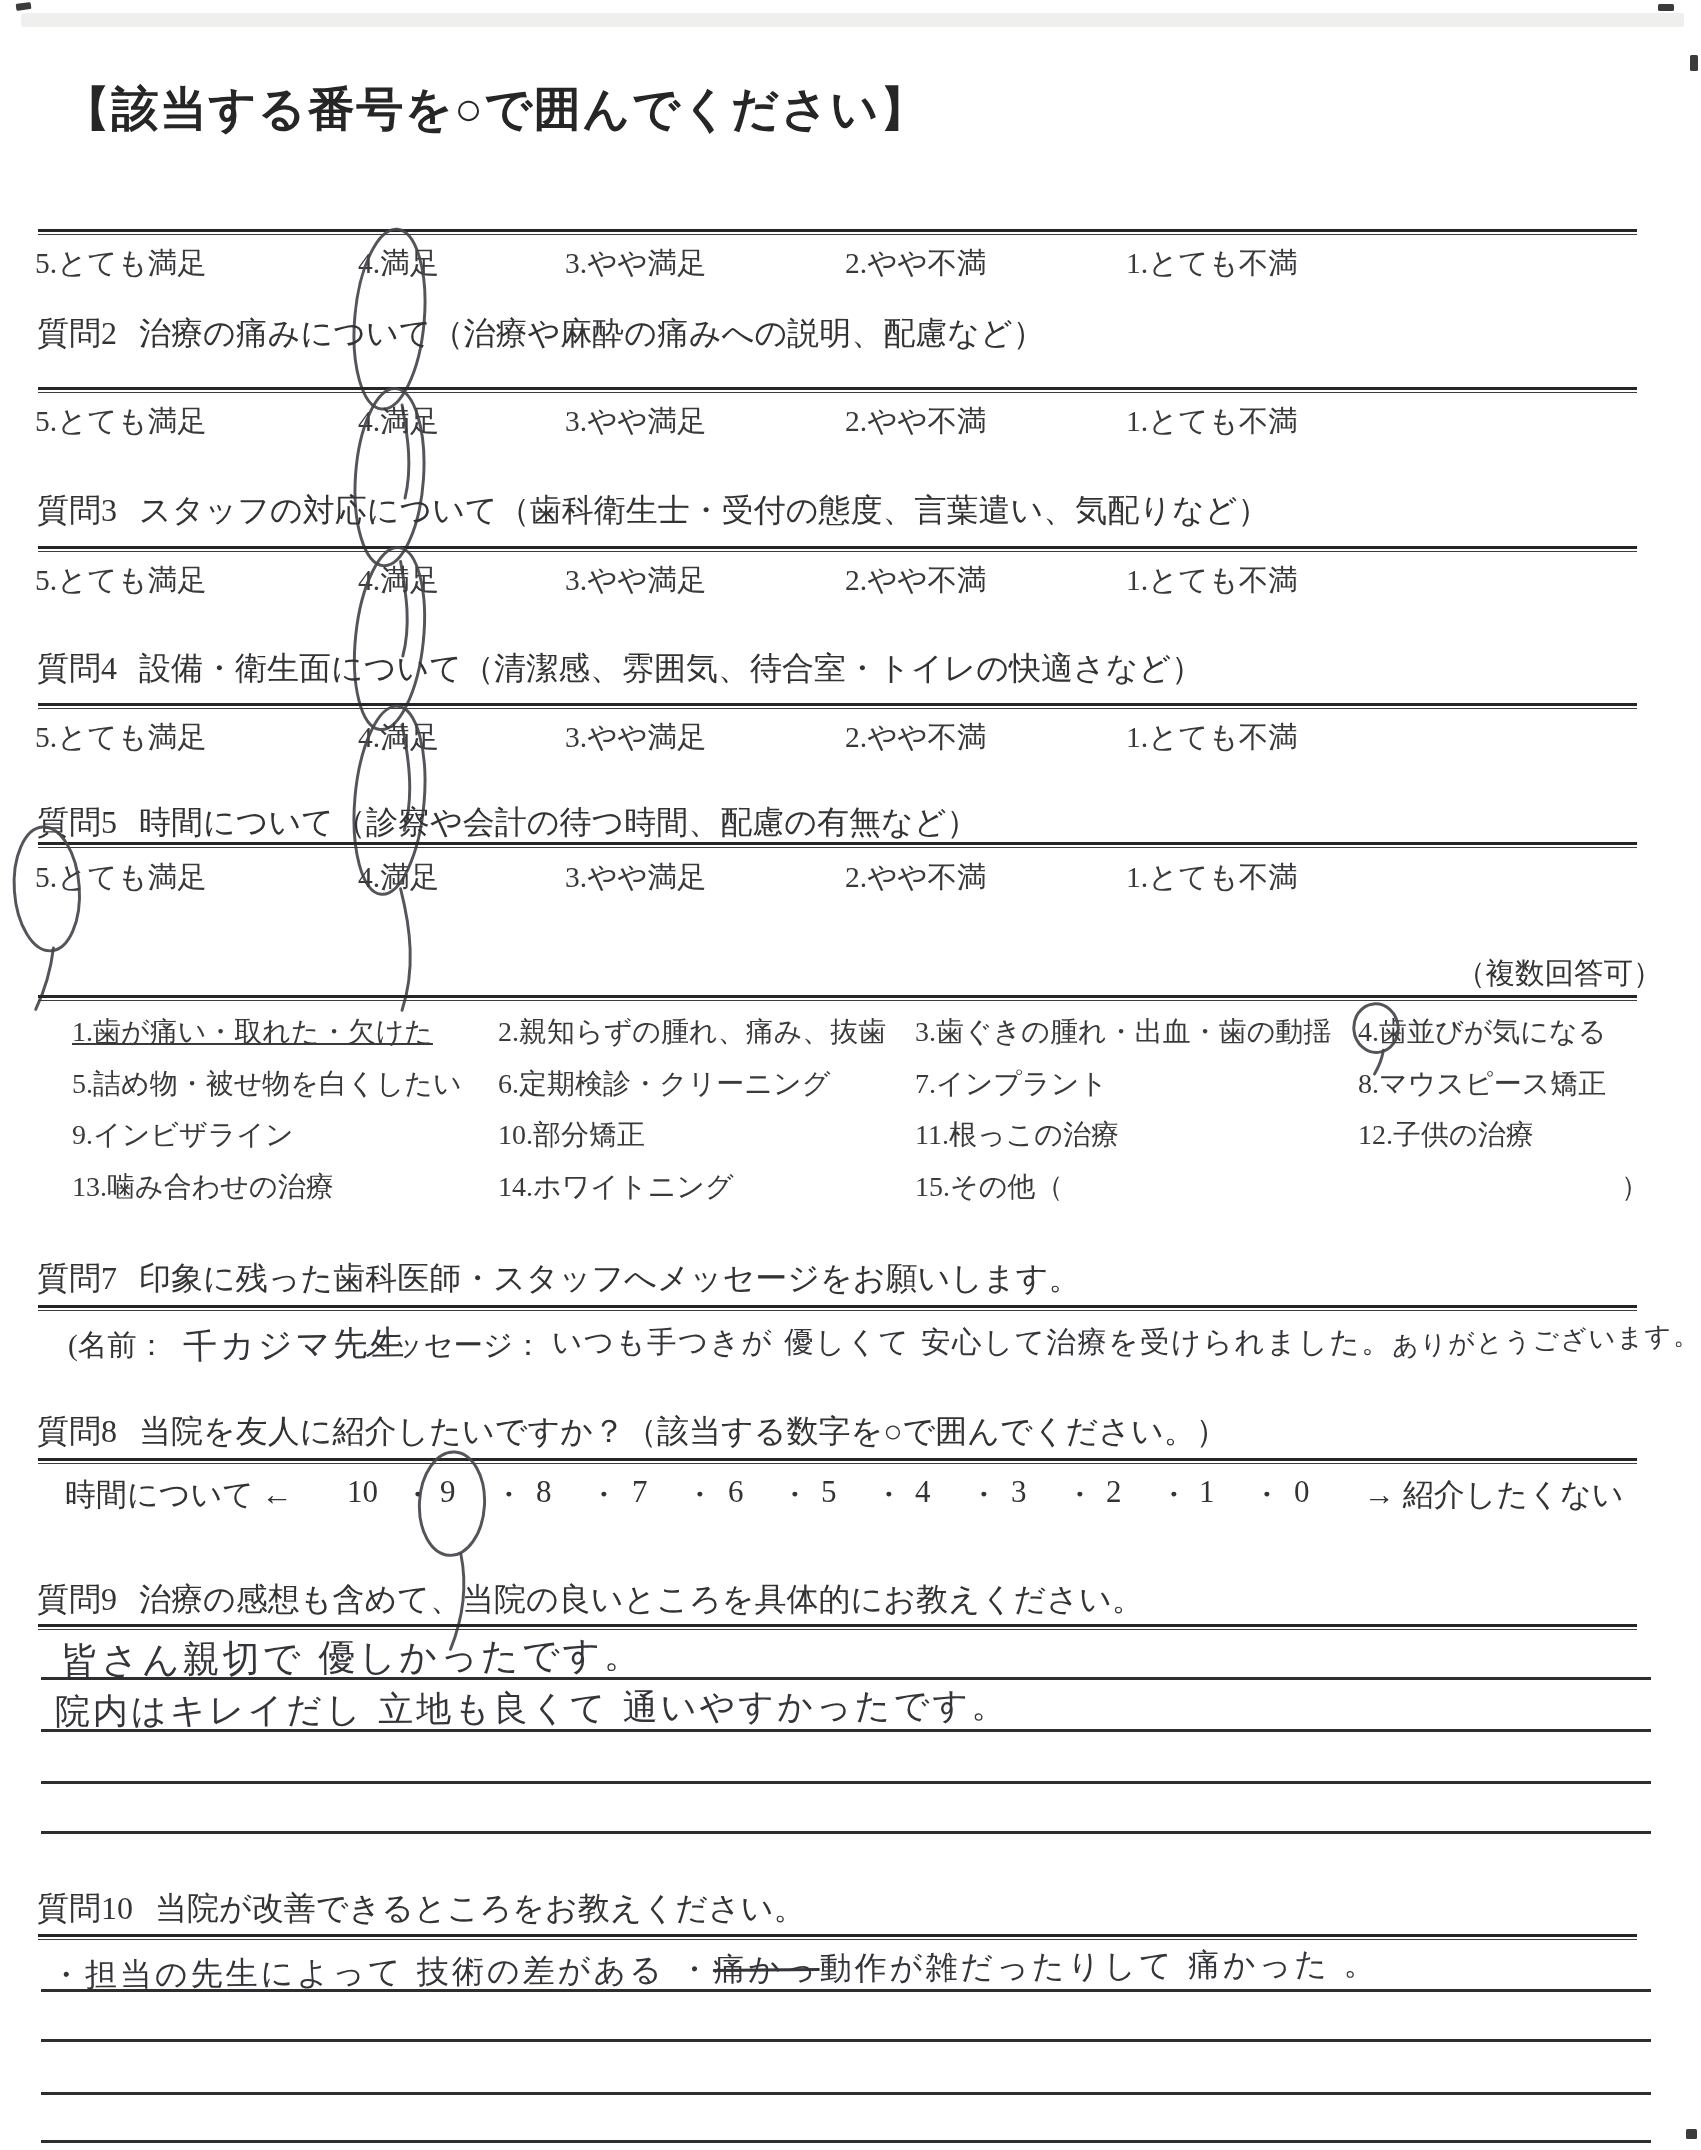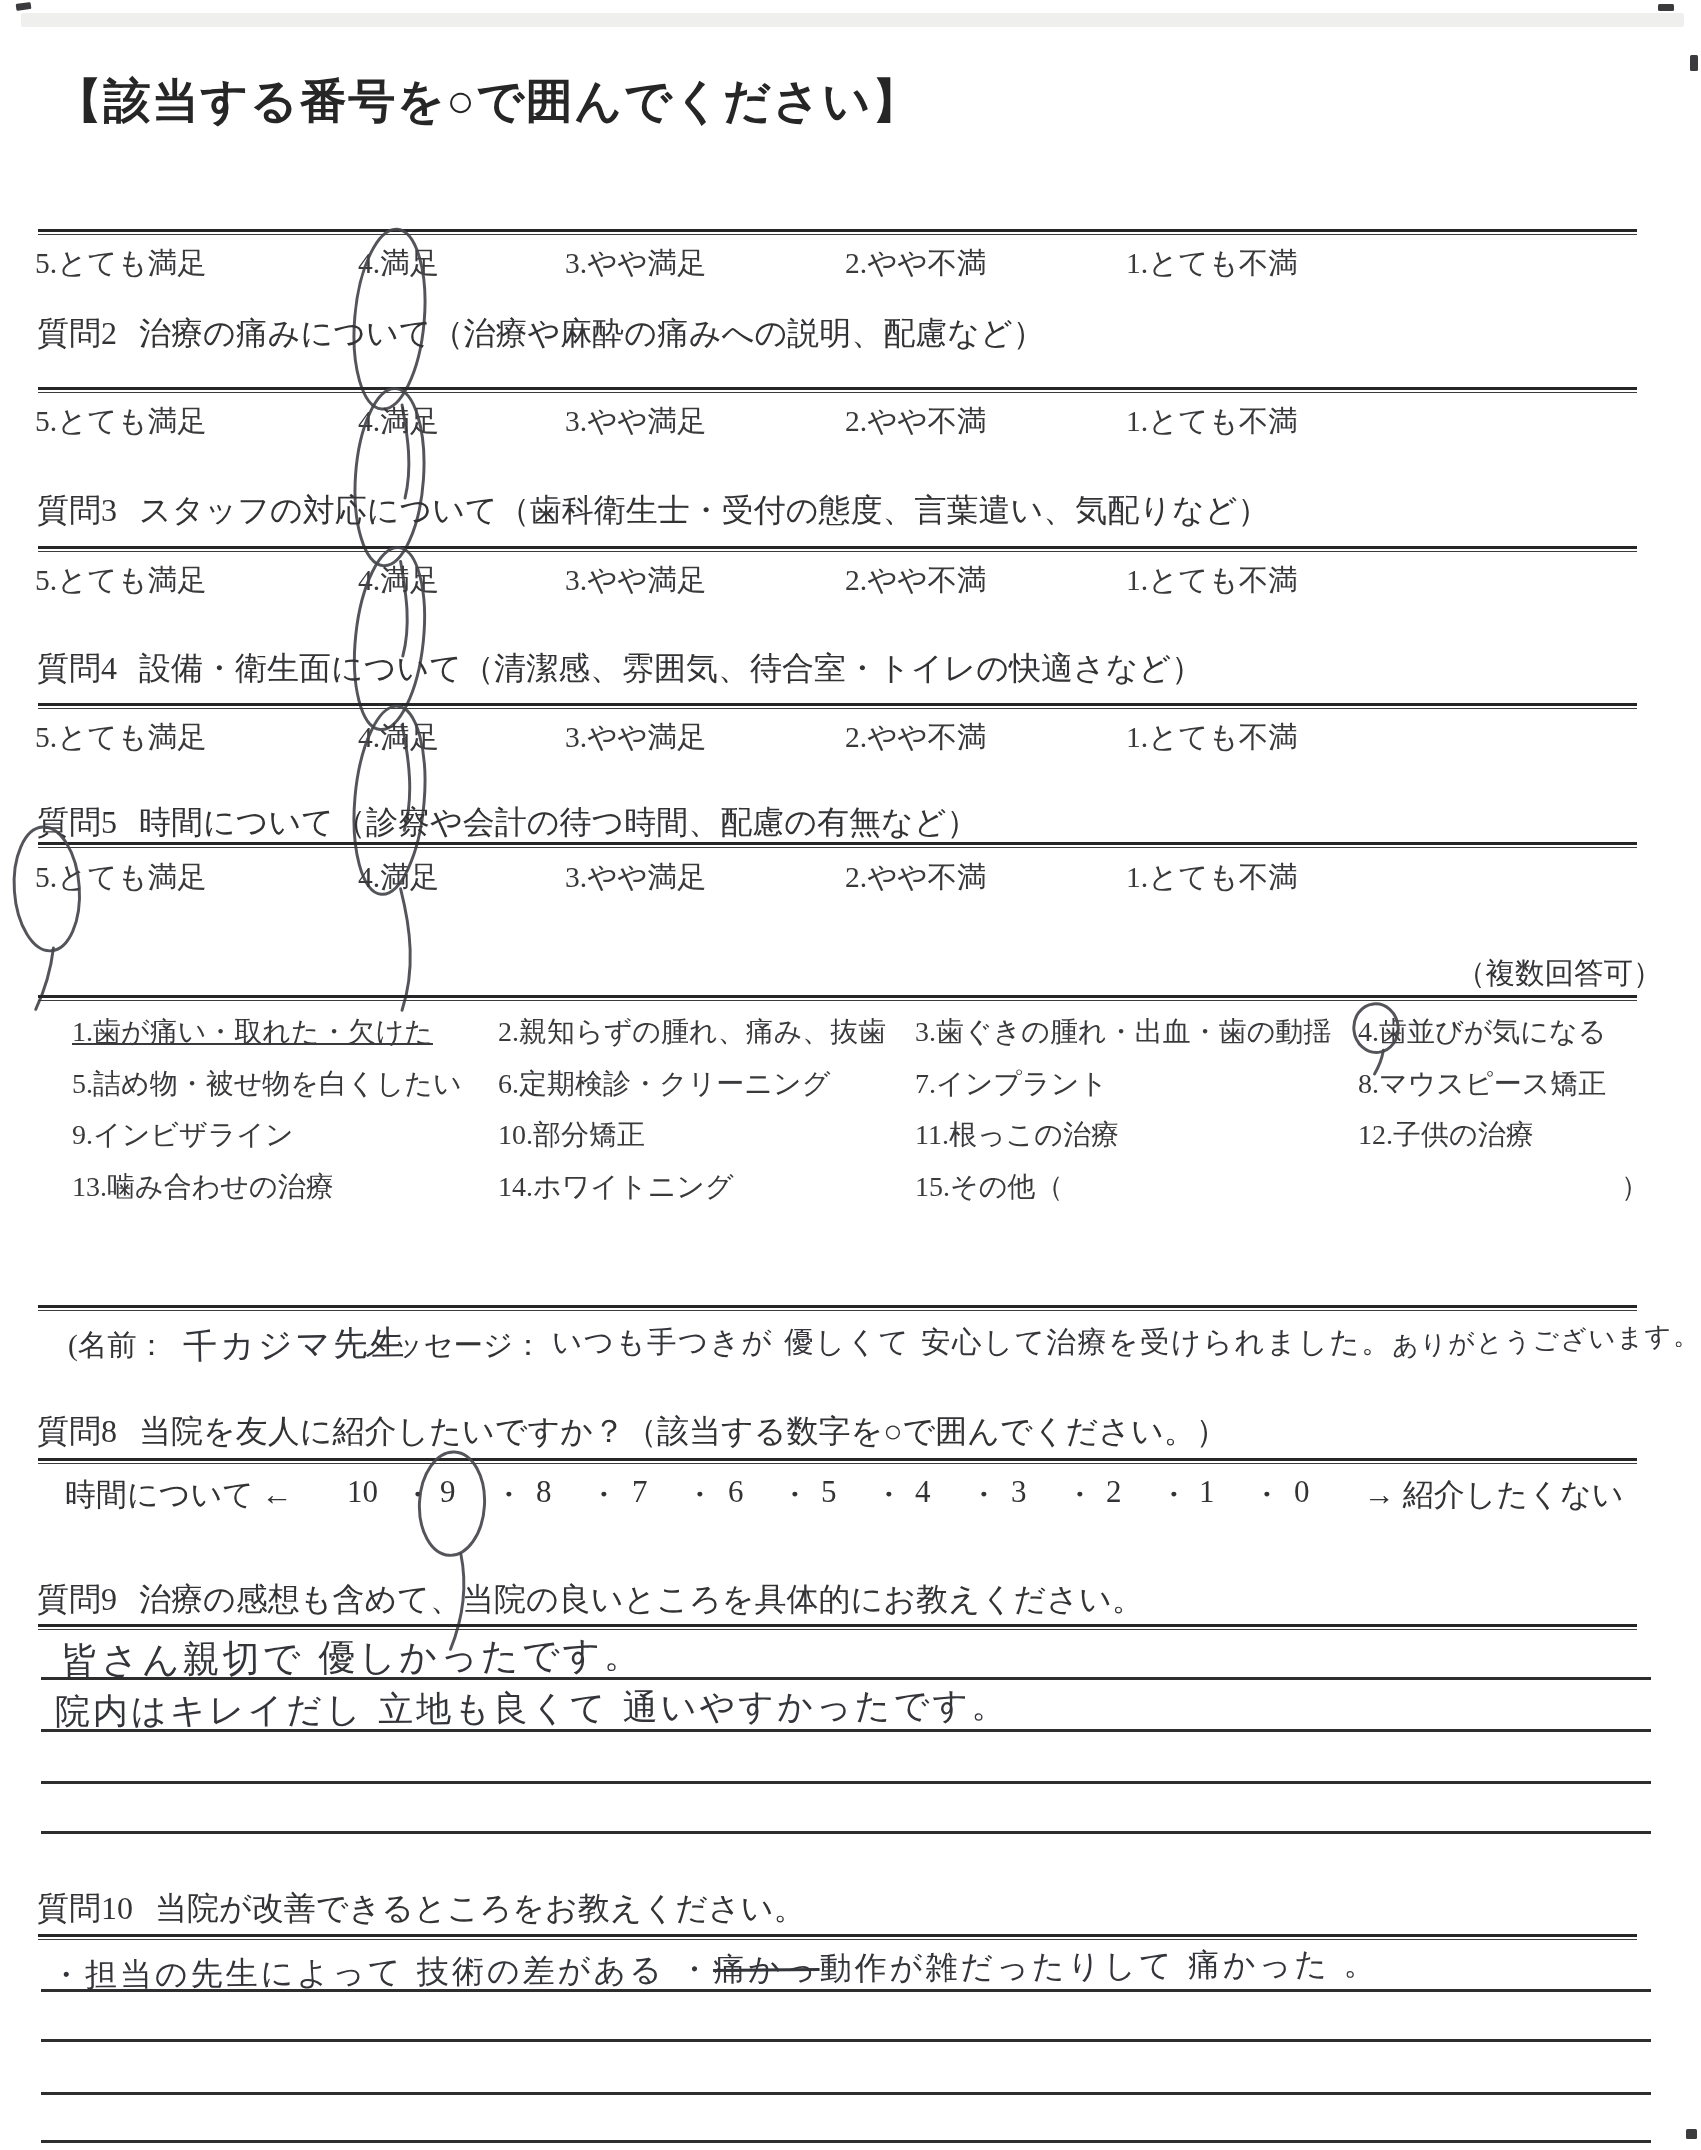--- a/index.html
+++ b/index.html
@@ -3,21 +3,21 @@
 <meta charset="utf-8">
 <style>
   html,body{margin:0;padding:0;background:#ffffff;}
   .page{
     position:relative;width:1701px;height:2151px;background:#ffffff;overflow:hidden;
     font-family:"Liberation Serif","DejaVu Serif",serif;color:#2f2f31;
   }
   .band{position:absolute;left:20.7px;top:13.3px;width:1663px;height:13.3px;background:#efefee;border-radius:2.2px;}
   .artifact{position:absolute;background:#3b3b3d;border-radius:1.5px;}
   .title{
-    position:absolute;left:47px;top:62px;margin:8px;font-size:47px;font-weight:600;
+    position:absolute;left:47px;top:62px;margin:16px;font-size:47px;font-weight:600;
     letter-spacing:1.5px;color:#262627;white-space:nowrap;
   }
   .qhead{position:absolute;left:37px;white-space:nowrap;font-size:32px;color:#333336;}
   .qlabel{margin-right:22px;}
   .rule{position:absolute;left:38px;width:1599px;height:2.2px;border-top:3.7px solid #262626;border-bottom:1.5px solid#3c3c3c;}
   .wline{position:absolute;left:41px;width:1610px;height:0;border-top:3px solid #2e2e2f;}
   .opt{position:absolute;font-size:29.5px;color:#3a3a3d;white-space:nowrap;}
   .item{position:absolute;font-size:28px;color:#3a3a3d;white-space:nowrap;}
   .note{position:absolute;font-size:29.5px;color:#333336;white-space:nowrap;}
   .plabel{position:absolute;font-size:29.5px;color:#333336;white-space:nowrap;}
@@ -131,20 +131,23 @@
   <span class="item" style="top:1168px;left:72px;">13.噛み合わせの治療</span>
   <span class="item" style="top:1168px;left:498px;">14.ホワイトニング</span>
   <span class="item" style="top:1168px;left:915px;">15.その他（</span>
   <span class="item" style="top:1168px;left:1621px;">）</span>
 
   <svg class="circ" style="left:1345px;top:1000px;" width="62" height="77" viewBox="0 0 84 104">
     <ellipse cx="42" cy="38" rx="30" ry="33" transform="rotate(-6 42 38)"></ellipse>
     <path d="M 52 68 C 50 80 46 90 40 100"></path>
   </svg>
 
+  <div class="qhead" style="top:1257px;">
+    <span class="qlabel">質問7</span><span class="qtitle">印象に残った歯科医師・スタッフへメッセージをお願いします。</span>
+  </div>
   <div class="rule" style="top:1305px;"></div>
   <span class="plabel" style="top:1326px;left:68px;">(名前：</span>
   <span class="hand" style="top:1322px;left:183px;font-size:34px;transform:rotate(-1deg);">千カジマ先生</span>
   <span class="plabel" style="top:1326px;left:363px;">メッセージ：</span>
   <div class="hand" style="top:1323px;left:552px;font-size:29.5px;letter-spacing:1.5px;">
     <span>いつも手つきが 優しくて 安心して治療を受けられました。</span><span style="display:inline-block;font-size:26px;transform:rotate(-2deg) translateY(-3px);">ありがとうございます。</span>
   </div>
 
   <div class="qhead" style="top:1410px;">
     <span class="qlabel">質問8</span><span class="qtitle">当院を友人に紹介したいですか？（該当する数字を○で囲んでください。）</span>

